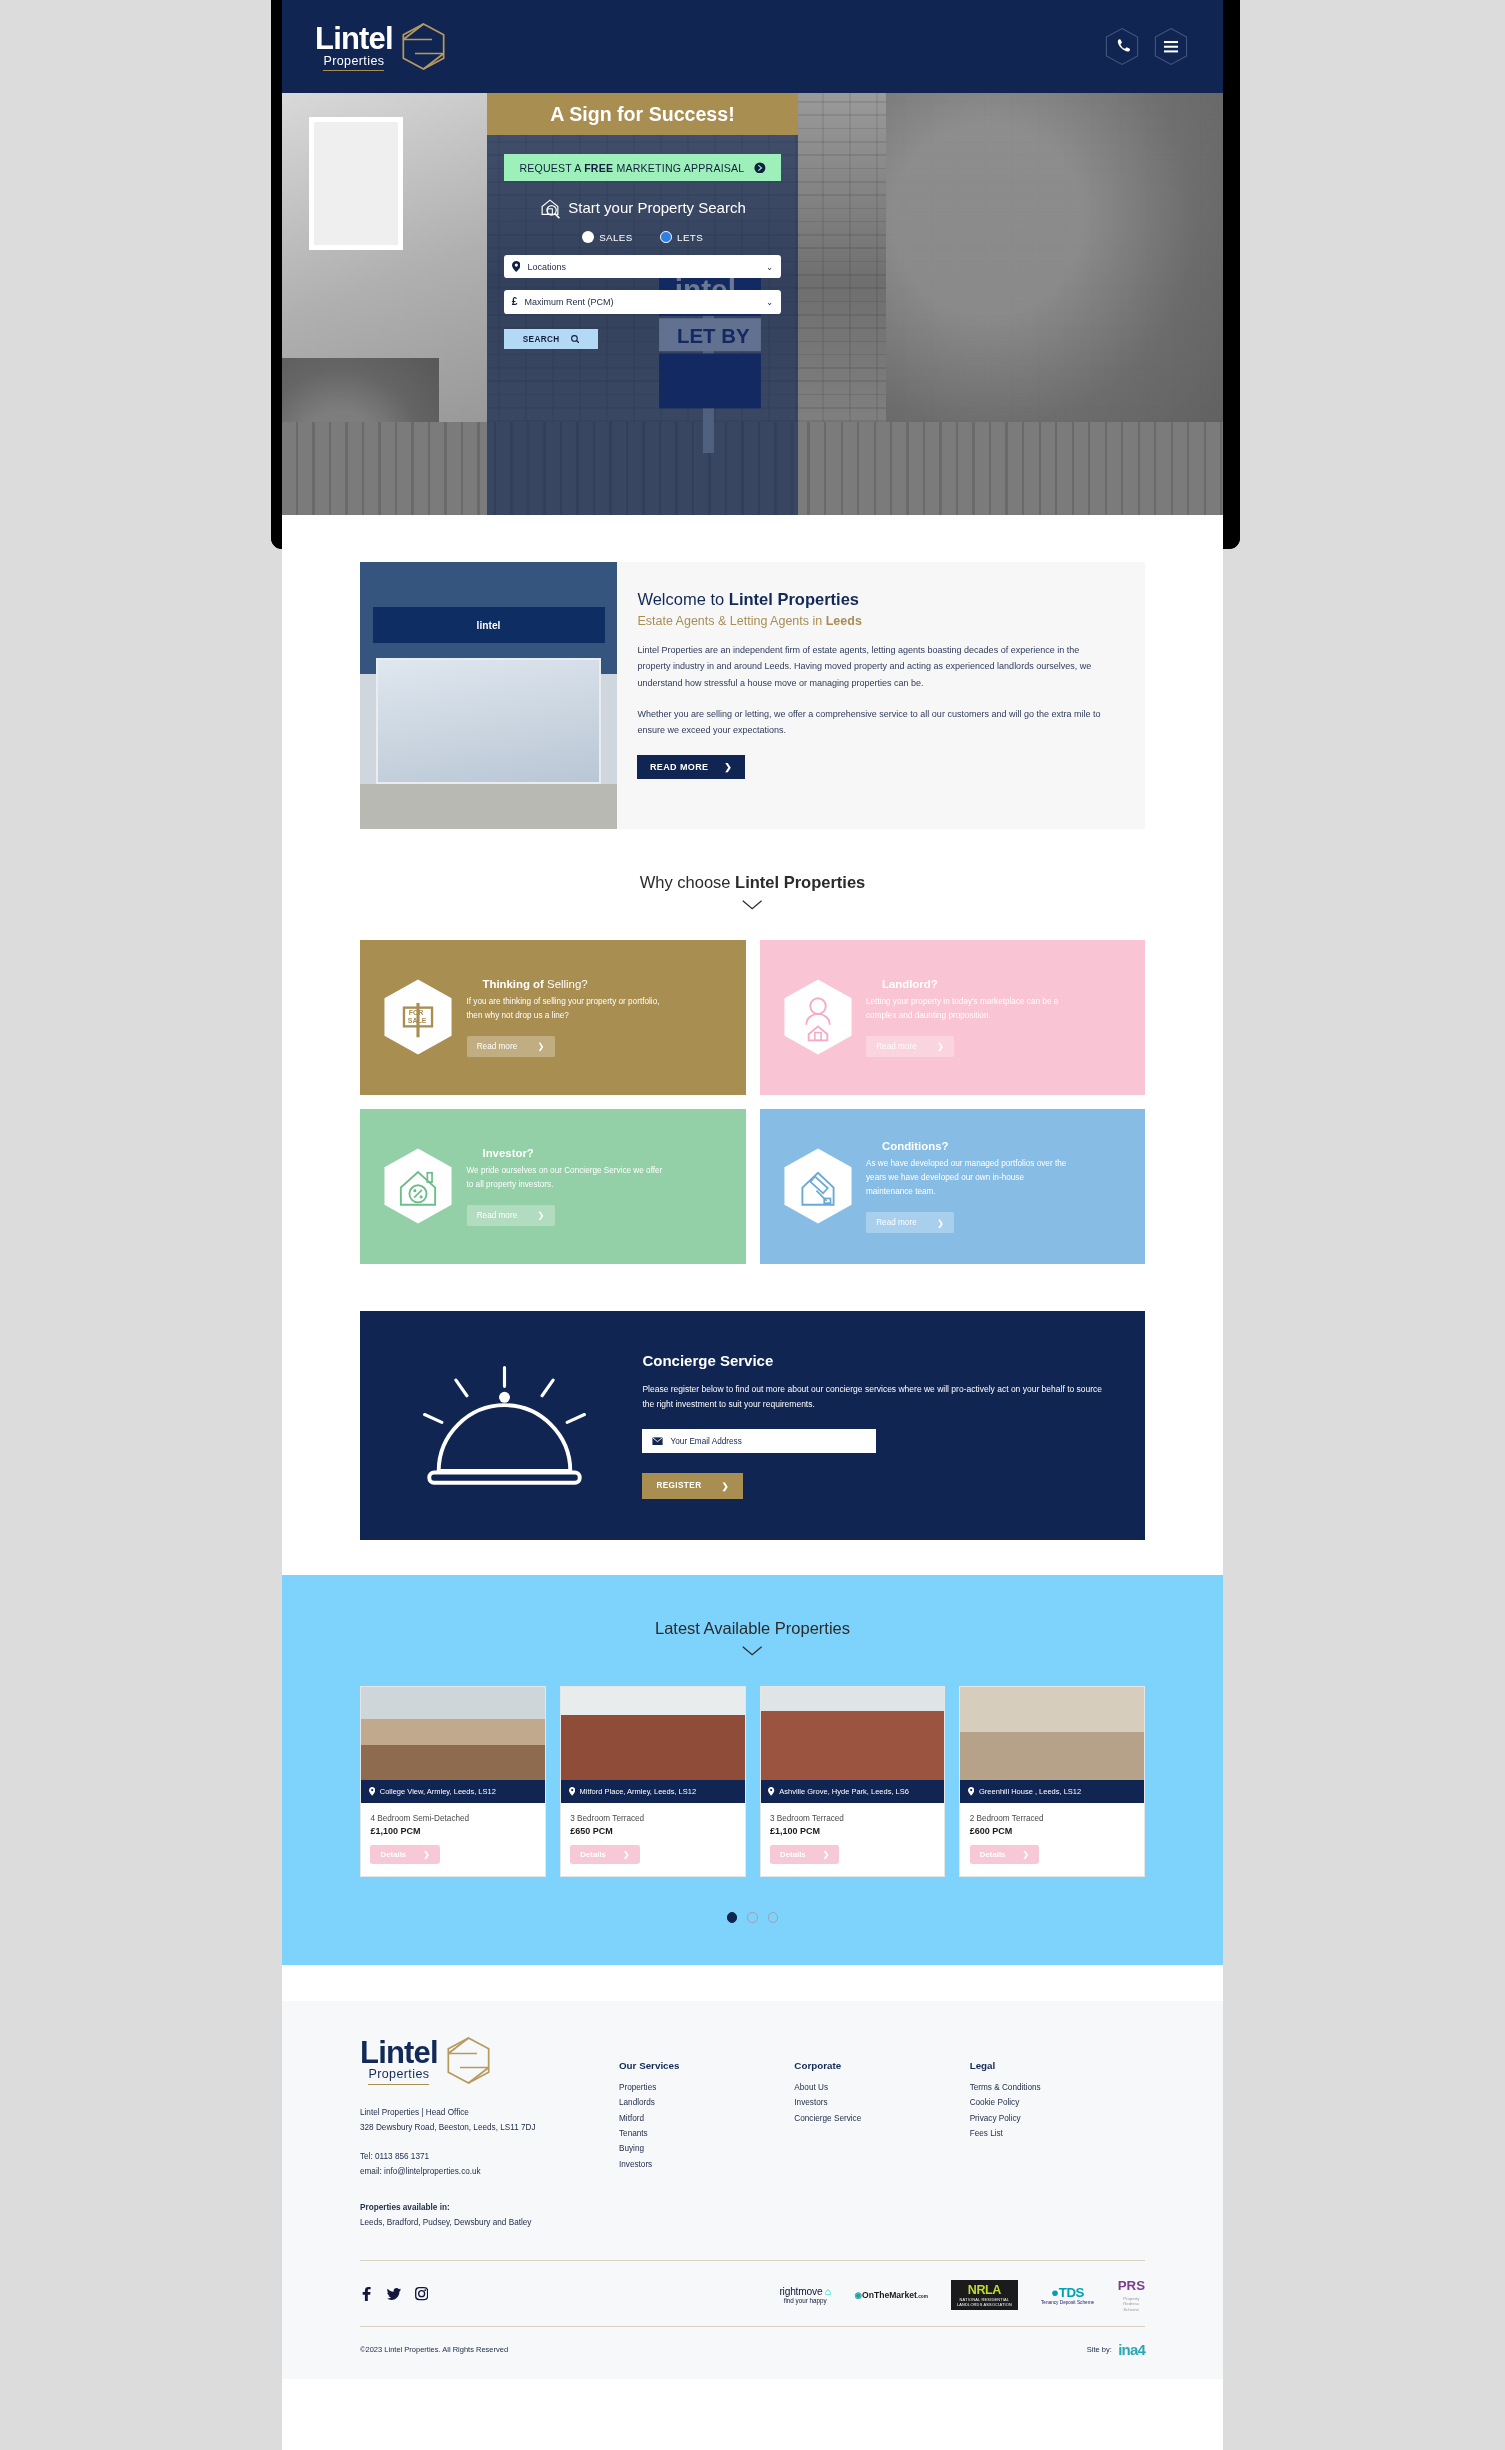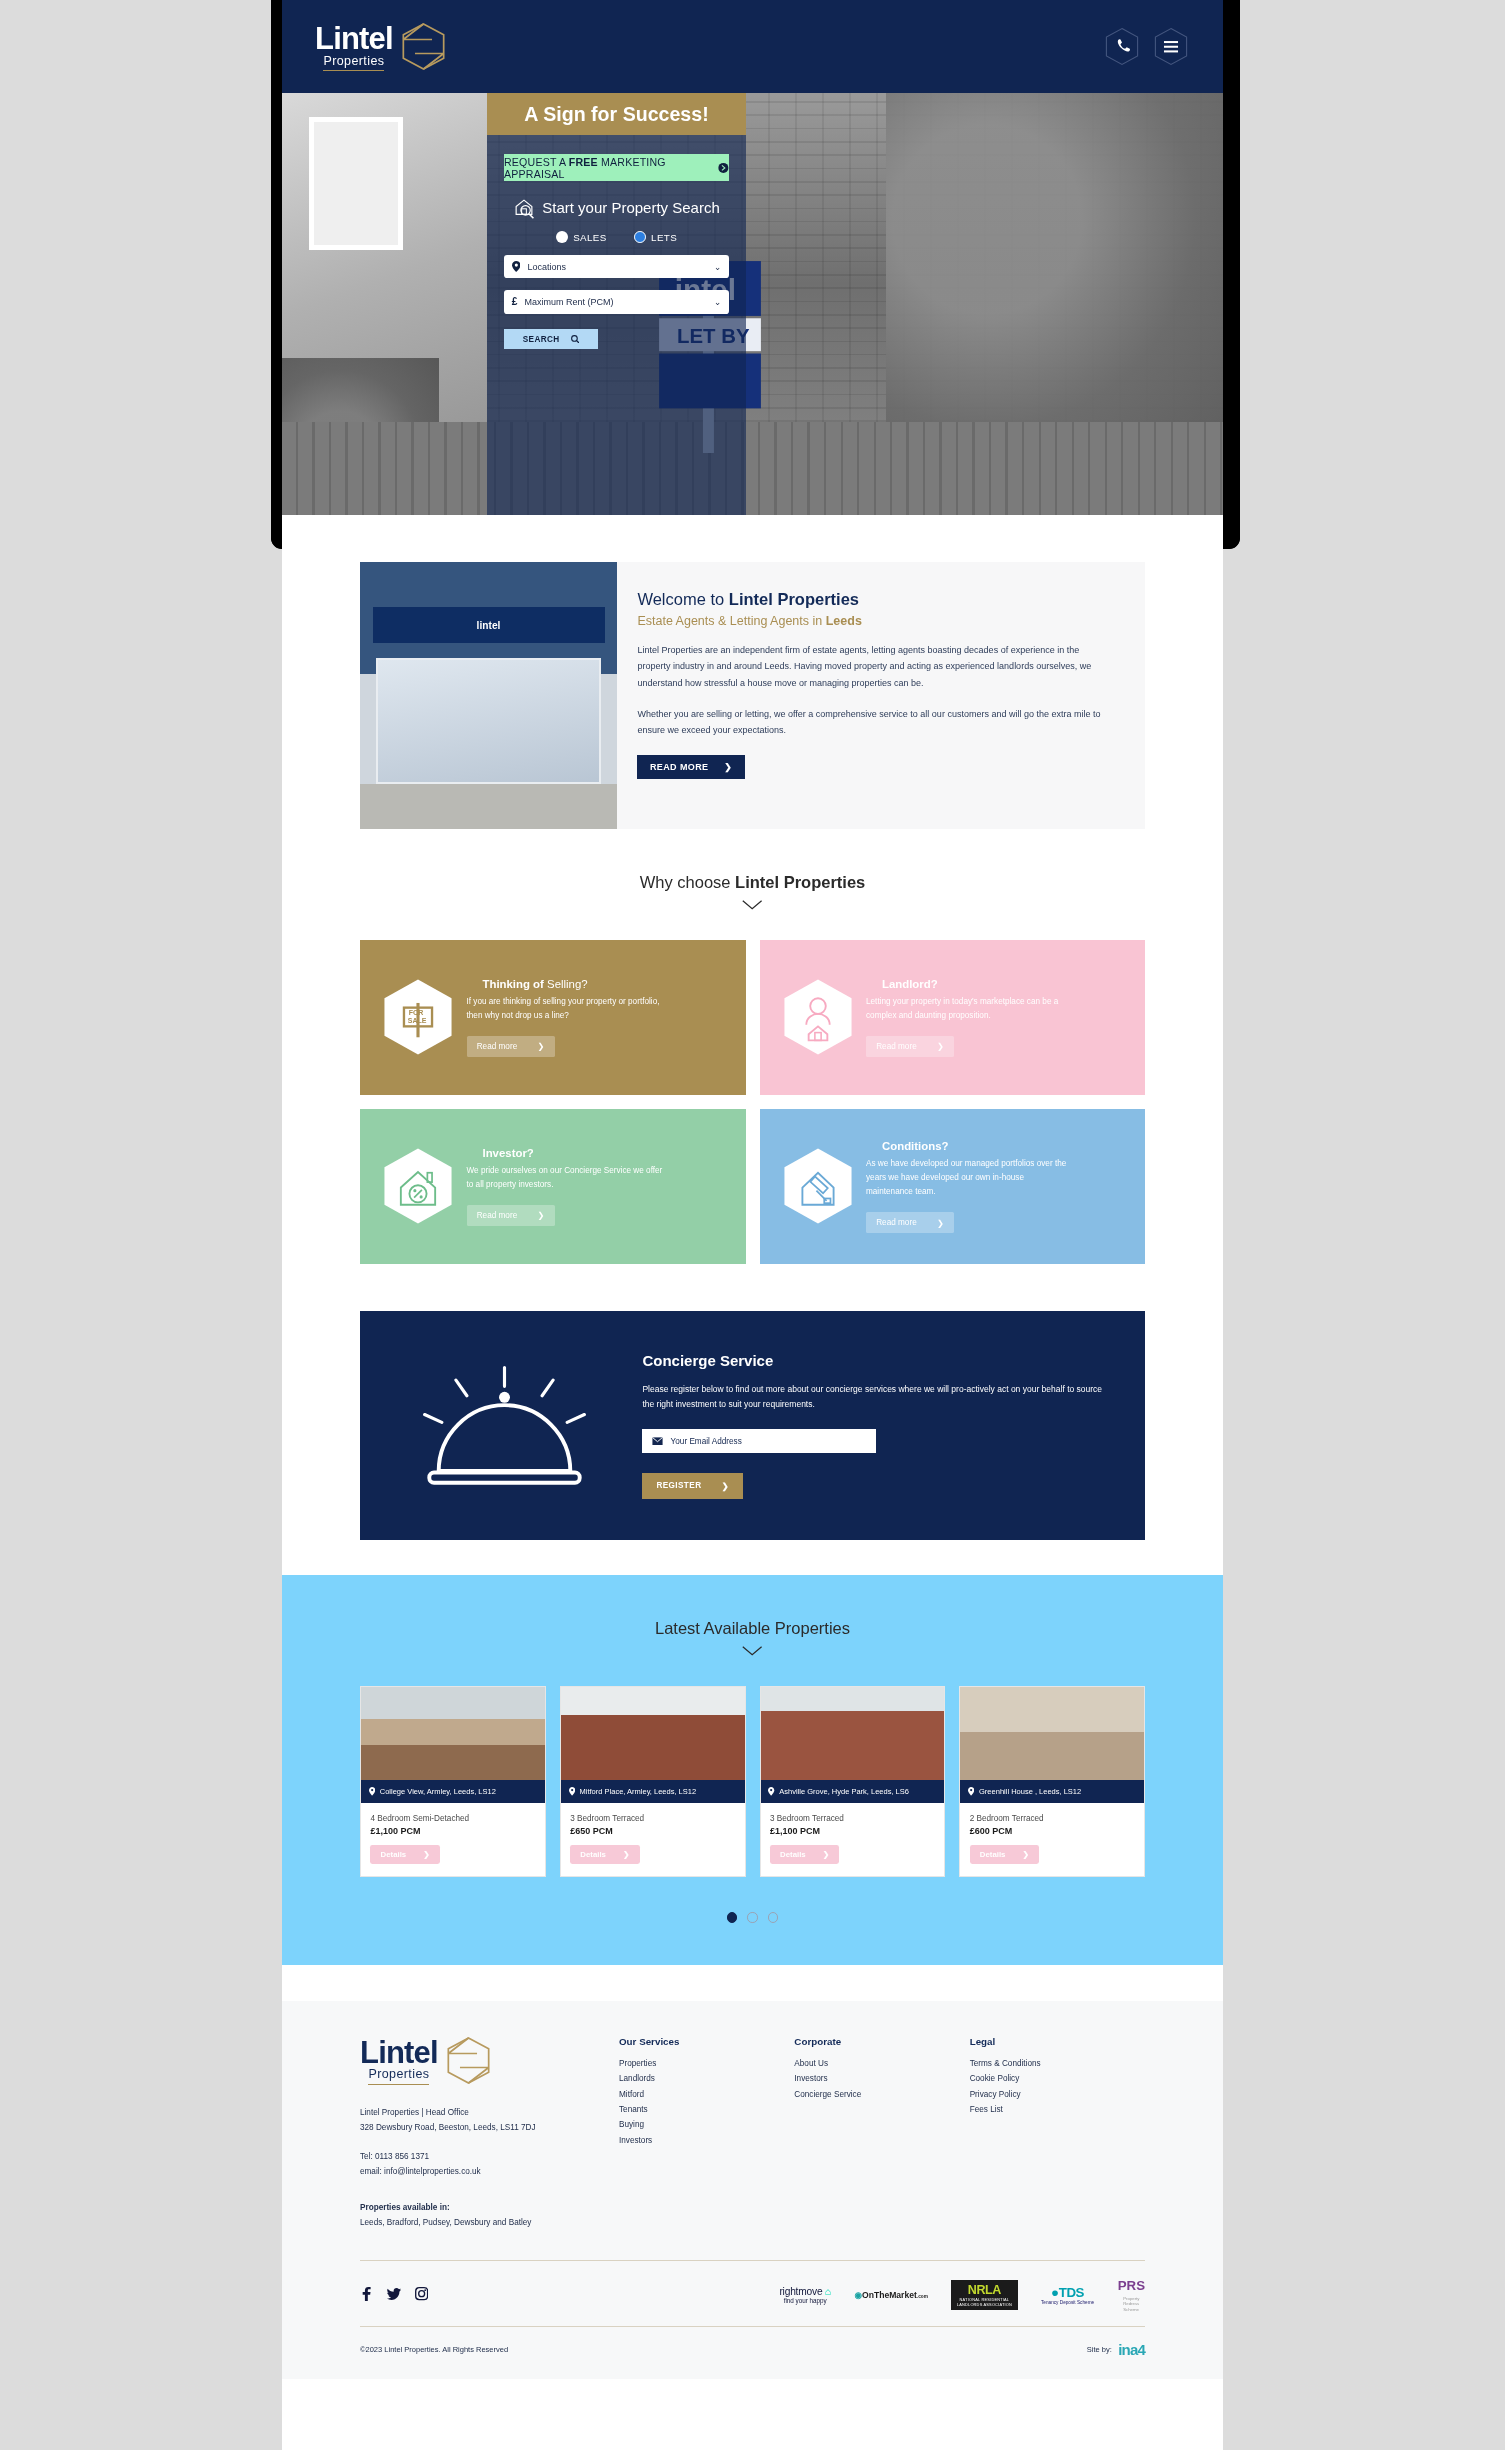--- a/index.html
+++ b/index.html
@@ -54,21 +54,21 @@
     background: linear-gradient(160deg,#d9d9d9,#b0b0b0 45%,#8d8d8d); }
   .hero-left-house .win { position: absolute; left: 27px; top: 23.5px; width: 94px; height: 133px; background:#efefef; border:5.5px solid #fff; }
   .hero-left-house .shrub { position: absolute; left: -7.8px; bottom: 0; width: 165px; height: 157px;
     background: radial-gradient(circle at 40% 60%, #777 0 30%, #5a5a5a 60%, #4a4a4a 100%); opacity:.85; }
   .hero-right-trees { position: absolute; right: 0; top: 0; width: 337px; height: 100%;
     background: radial-gradient(circle at 30% 30%, #8d8d8d 0 25%, #6b6b6b 55%, #555 100%); opacity:.9; }
   .hero-fence { position: absolute; left: 0; right: 0; bottom: 0; height: 93px;
     background: repeating-linear-gradient(90deg,#7b7b7b 0 14px,#6a6a6a 14px 16.5px); }
   .hero-sign { position: absolute; left: 369px; top: 125px; width: 118px; height: 235px; }
 
-  .hero-panel { position: absolute; left: 205px; top: 0; width: 259px; height: 100%; z-index: 6; }
+  .hero-panel { position: absolute; left: 205px; top: 0; width: 311px; height: 100%; z-index: 6; }
   .hero-title-bar { background: #a98e52; height: 42px; display: flex; align-items: center; justify-content: center; }
   .hero-title-bar h1 { color: #fff; font-size: 19.6px; font-weight: bold; }
   .hero-panel-body { position: relative; height: calc(100% - 42px); background: rgba(16,37,82,.62); padding: 19px 17px; }
   .appraisal-btn { display: flex; align-items: center; justify-content: center; gap: 9.4px;
     background: #9ef0bb; color: #10203f; height: 27px; font-size: 10.6px; letter-spacing: 0.2px; cursor: pointer; }
   .appraisal-btn b { font-weight: bold; }
   .search-head { display: flex; align-items: center; justify-content: center; gap: 7px; margin-top: 15.7px; color:#fff; }
   .search-head span { font-size: 15px; }
   .radios { display: flex; align-items: center; justify-content: center; gap: 27px; margin-top: 12.5px; color:#fff; font-size: 9.8px; letter-spacing:0.4px; }
   .radios label { display: flex; align-items: center; gap: 5.5px; cursor: pointer; }
@@ -152,21 +152,21 @@
   .footer { background:#f7f8f9; padding: 35px 78px 0; }
   .footer-top { display:flex; gap: 0; }
   .f-brand { width: 259px; flex:none; }
   .f-brand .brand-lintel { color:#132a58; }
   .f-brand .brand-props { color:#132a58; }
   .f-addr { font-size: 8.2px; color:#23304d; line-height:1.85; margin-top: 20.4px; }
   .f-tel { font-size: 8.2px; color:#23304d; line-height:1.85; margin-top: 14px; }
   .f-avail { font-size: 8.2px; color:#23304d; line-height:1.85; margin-top: 20.4px; }
   .f-avail b { font-weight:bold; }
   .f-col { width: 196px; }
-  .f-col h4 { font-size: 9.8px; color:#132a58; font-weight:bold; }
+  .f-col h4 { font-size: 9.8px; color:#132a58; font-weight:bold;margin-top:24px; }
   .f-col a { display:block; font-size: 8.2px; color:#23304d; text-decoration:none; margin-top: 6.3px; cursor:pointer; }
   .f-col .first { margin-top: 12.5px; }
   .footer-mid { border-top: 0.8px solid #d9d2c2; margin-top: 30px; padding: 17px 0 14px; display:flex; align-items:center; justify-content:space-between; }
   .socials { display:flex; gap: 14px; align-items:center; }
   .socials span { cursor:pointer; }
   .partners { display:flex; align-items:center; gap: 23.5px; }
   .pl { display:flex; flex-direction:column; align-items:center; cursor:pointer; }
   .pl-rm { font-size: 10.2px; font-weight:normal; color:#12173b; letter-spacing:-0.2px; }
   .pl-rm-sub { font-size: 6.3px; color:#12173b; }
   .pl-otm { font-size: 8.6px; font-weight:bold; color:#1c1c1c; }

